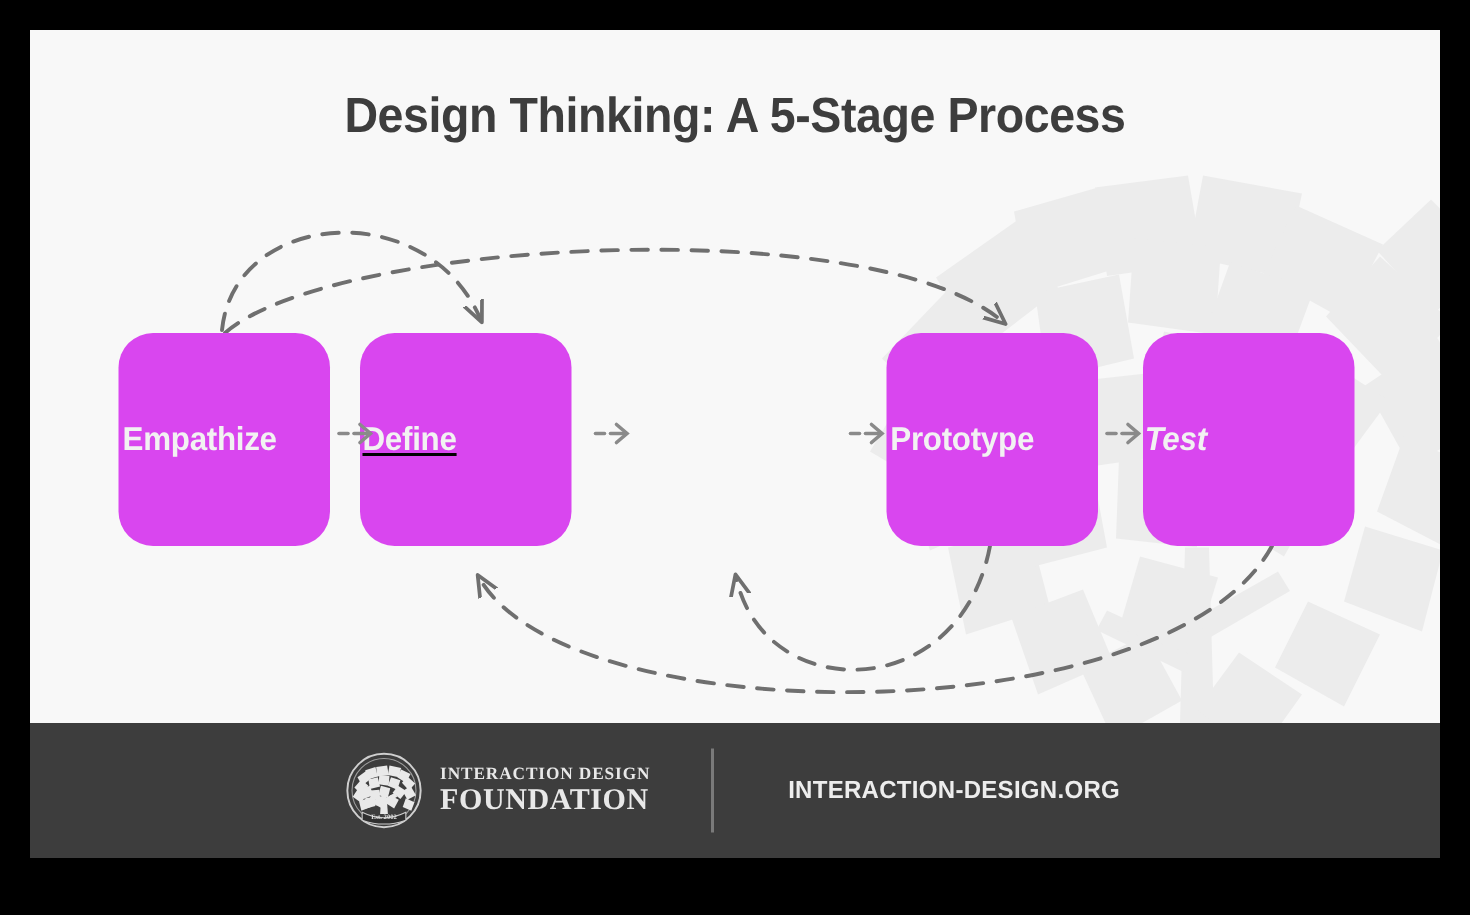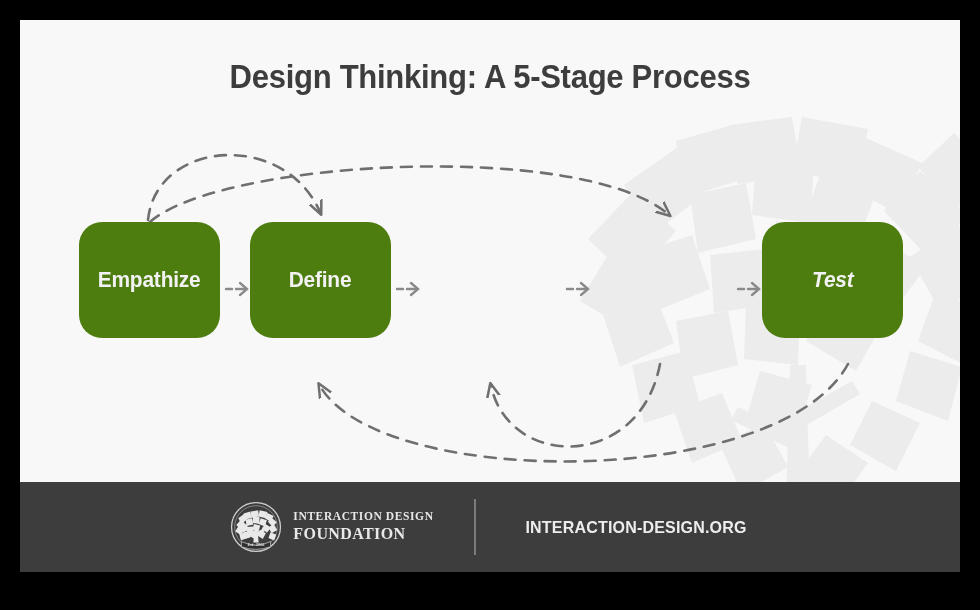--- a/index.html
+++ b/index.html
@@ -45,37 +45,36 @@
   
   .stages{
     position:absolute;
     left:0;top:0;width:940px;height:470px;
   }
   .loops{position:absolute;left:0;top:0;width:940px;height:470px;}
 
   .stage-box{
     position:absolute;
     top:202px;
-    width:141px;height:116px;
-    background:#4d7c0f;
+    width:141px;height:142px;
+    background:#d946ef;
     border-radius:23px;
     display:flex;
     align-items:center;
-    justify-content:center;
   }
   .stage-label{
     color:#f2f2f2;
     font-size:22px;
     font-weight:bold;
     letter-spacing:-0.2px;
     transform:scaleX(0.95);
     white-space:nowrap;
   }
   .b0{left:59px;}
-  .b1{left:230px;}
+  .b1{left:220px;text-decoration:underline;}
   .b2{left:400px;}
   .b3{left:571px;}
   .b4{left:742px;font-style:italic;}
 
   .mini-arrow{
     position:absolute;
     top:255px;
     width:30px;height:28px;
   }
   .m0{left:203px;}
@@ -109,21 +108,21 @@
     font-family:"Liberation Serif",serif;
     color:#e8e8e8;
   }
   .wm-top{
     font-size:11.5px;
     font-weight:bold;
     letter-spacing:0.6px;
     line-height:13px;
   }
   .wm-bottom{
-    font-size:16px;
+    font-size:20px;
     font-weight:bold;
     letter-spacing:0.4px;
     line-height:21px;
   }
   .divider{
     width:2px;height:56px;
     background:#7a7a7a;
     margin:0 46px 0 40px;
   }
   .url{
@@ -200,20 +199,23 @@
           <path d="M640,344 C620,450 490,450 471,366"></path>
         </g>
       </svg>
 
       <div class="stage-box b0">
         <span class="stage-label">Empathize</span>
       </div>
       <div class="stage-box b1">
         <span class="stage-label">Define</span>
       </div>
+      <div class="stage-box b3">
+        <span class="stage-label">Prototype</span>
+      </div>
       <div class="stage-box b4">
         <span class="stage-label">Test</span>
       </div>
 
       <svg class="mini-arrow m0" viewBox="0 0 30 28" aria-hidden="true">
         <g fill="none" stroke="#8a8a8a" stroke-width="2.4" stroke-linecap="round">
           <path d="M3,14 L9,14"></path>
             <path d="M13,14 L22,14"></path>
           <path d="M17,8 L24,14 L17,20"></path>
         </g>

